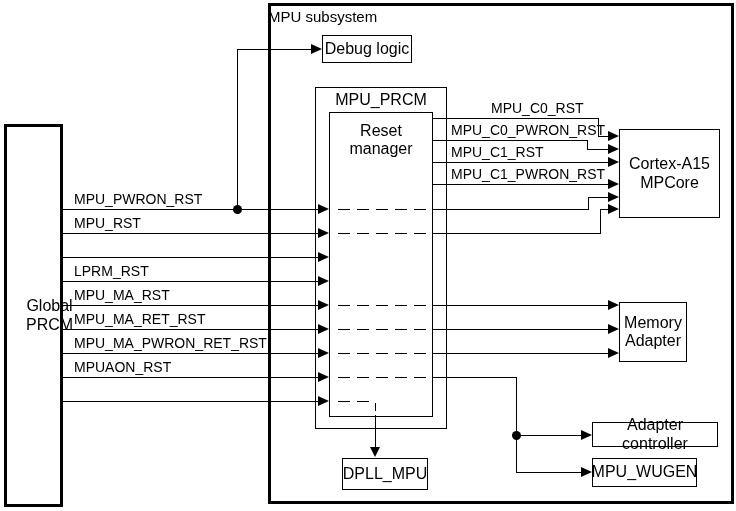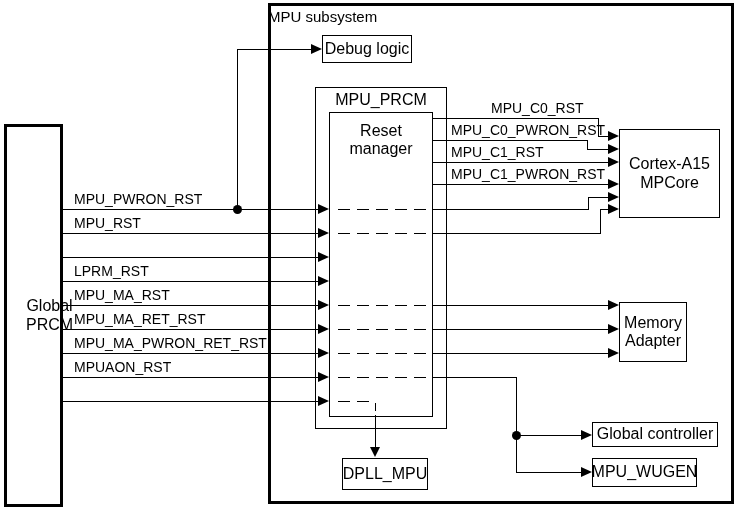--- a/index.html
+++ b/index.html
@@ -55,21 +55,21 @@
 
   <div class="box flexc" style="left:619px; top:129px; width:101px; height:89px;">
     <span style="max-width:90px;text-align:center;">Cortex-A15 MPCore</span>
   </div>
 
   <div class="box flexc" style="left:619px; top:302px; width:68px; height:60px;">
     <span style="max-width:60px;">Memory Adapter</span>
   </div>
 
   <div class="box flexc" style="left:592px; top:422px; width:126px; height:25px;">
-    <span>Global controller</span>
+    <span>Adapter controller</span>
   </div>
 
   <div class="box flexc" style="left:592px; top:458px; width:105px; height:29px;">
     <span>MPU_WUGEN</span>
   </div>
 
   <div class="box flexc" style="left:342px; top:458px; width:86px; height:32px;">
     <span>DPLL_MPU</span>
   </div>
 

